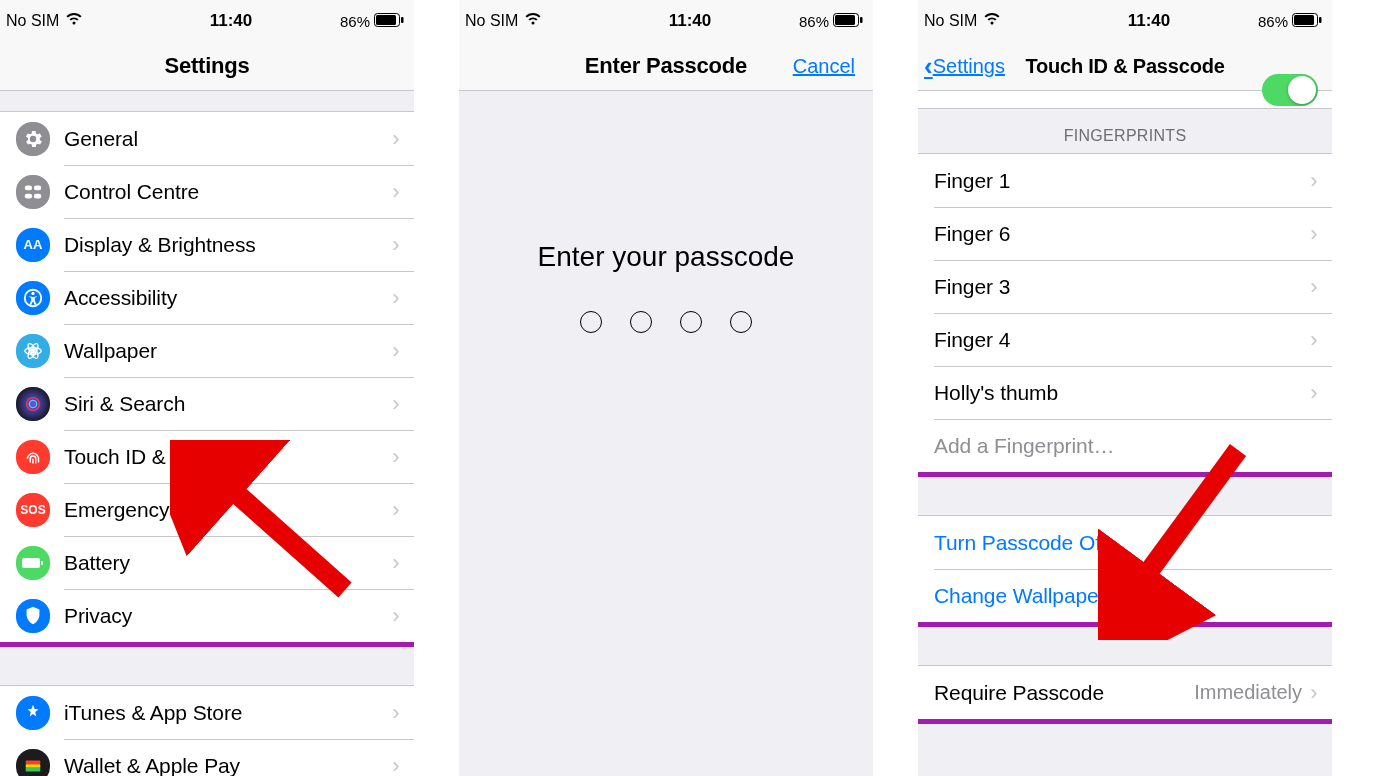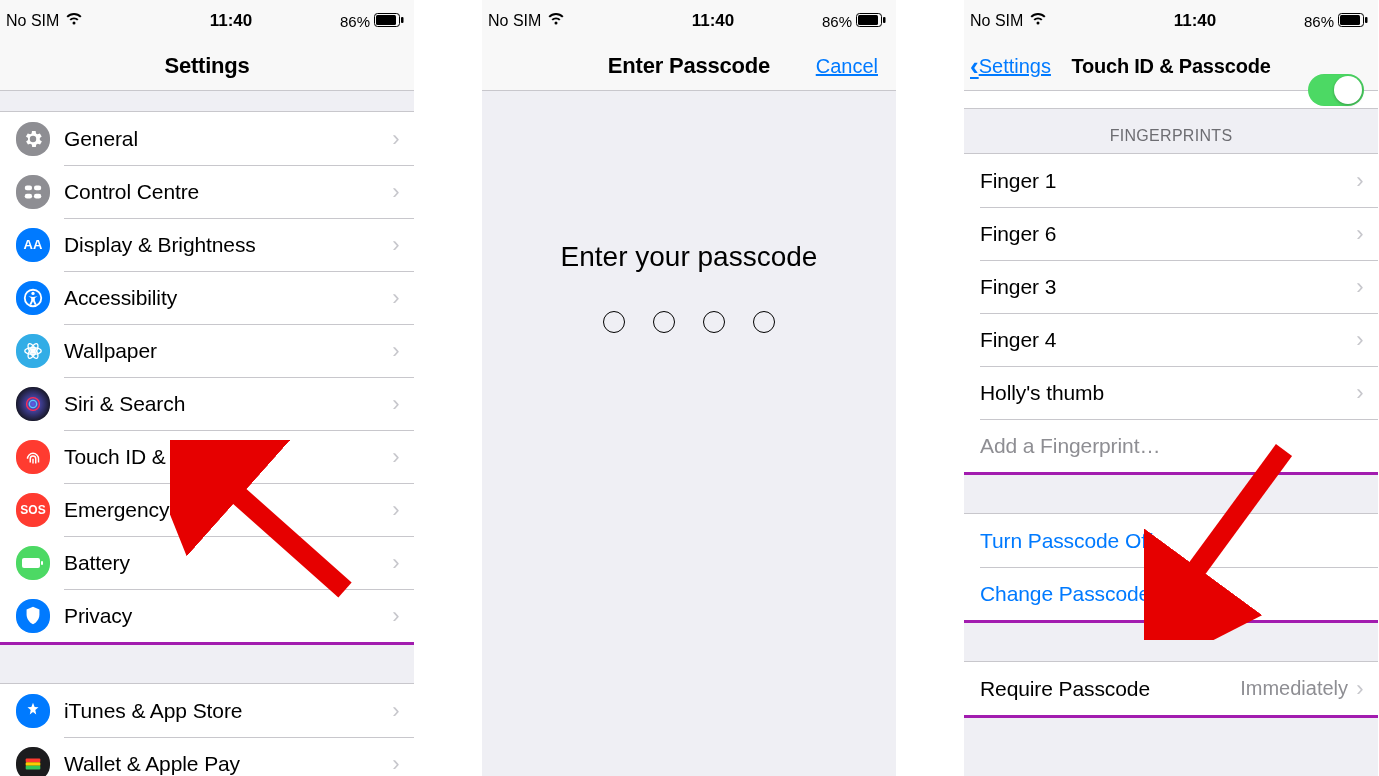--- a/index.html
+++ b/index.html
@@ -8,21 +8,21 @@
     padding: 0;
     background: #fff;
     font-family: -apple-system, "Helvetica Neue", Arial, sans-serif;
     width: 1379px;
     height: 776px;
     overflow: hidden;
     position: relative;
   }
   .wrap {
     display: flex;
-    gap: 68px;
+    gap: 45px;
     padding: 0;
   }
   .screen {
     width: 414px;
     height: 776px;
     background: #efeff4;
     position: relative;
     overflow: hidden;
     flex-shrink: 0;
   }
@@ -51,21 +51,21 @@
     justify-content: center;
     position: relative;
   }
   .nav .title { font-size: 22px; font-weight: 600; letter-spacing: -0.2px; }
   .nav .right-btn { position: absolute; right: 18px; color: #007aff; font-size: 20px; text-decoration: underline; }
   .nav .left-btn  { position: absolute; left: 6px; color: #007aff; font-size: 20px; display:flex; align-items:center; gap:2px; text-decoration: underline;}
   .nav .left-btn .chev { text-decoration:none; display:inline-block; font-size:26px; font-weight:600; margin-right:-2px;}
   
   .group-spacer { height: 20px; }
   .group-spacer.tall { height: 38px; }
-  .section { background:#4c1d95; border-top:1px solid #c8c7cc; border-bottom:3px solid #a21caf; }
+  .section { background:#4c1d95; border-top:1px solid #c8c7cc; border-bottom:5px solid #a21caf; }
   .row {
     display: flex;
     align-items: center;
     height: 53px;
     padding-left: 16px;
     position: relative;
     background:#fff;
   }
   .row + .row::before {
     content:"";
@@ -402,21 +402,21 @@
         <div class="lbl dim">Add a Fingerprint…</div>
       </div>
     </div>
 
     <div class="group-spacer tall"></div>
     <div class="section">
       <div class="row no-icon">
         <div class="lbl link">Turn Passcode Off</div>
       </div>
       <div class="row no-icon">
-        <div class="lbl link">Change Passcode</div>
+        <div class="lbl link">Change Wallpaper</div>
       </div>
     </div>
 
     <div class="group-spacer tall"></div>
     <div class="section">
       <div class="row no-icon">
         <div class="lbl">Require Passcode</div>
         <div class="detail">Immediately</div>
         <div class="chev-r">›</div>
       </div>

